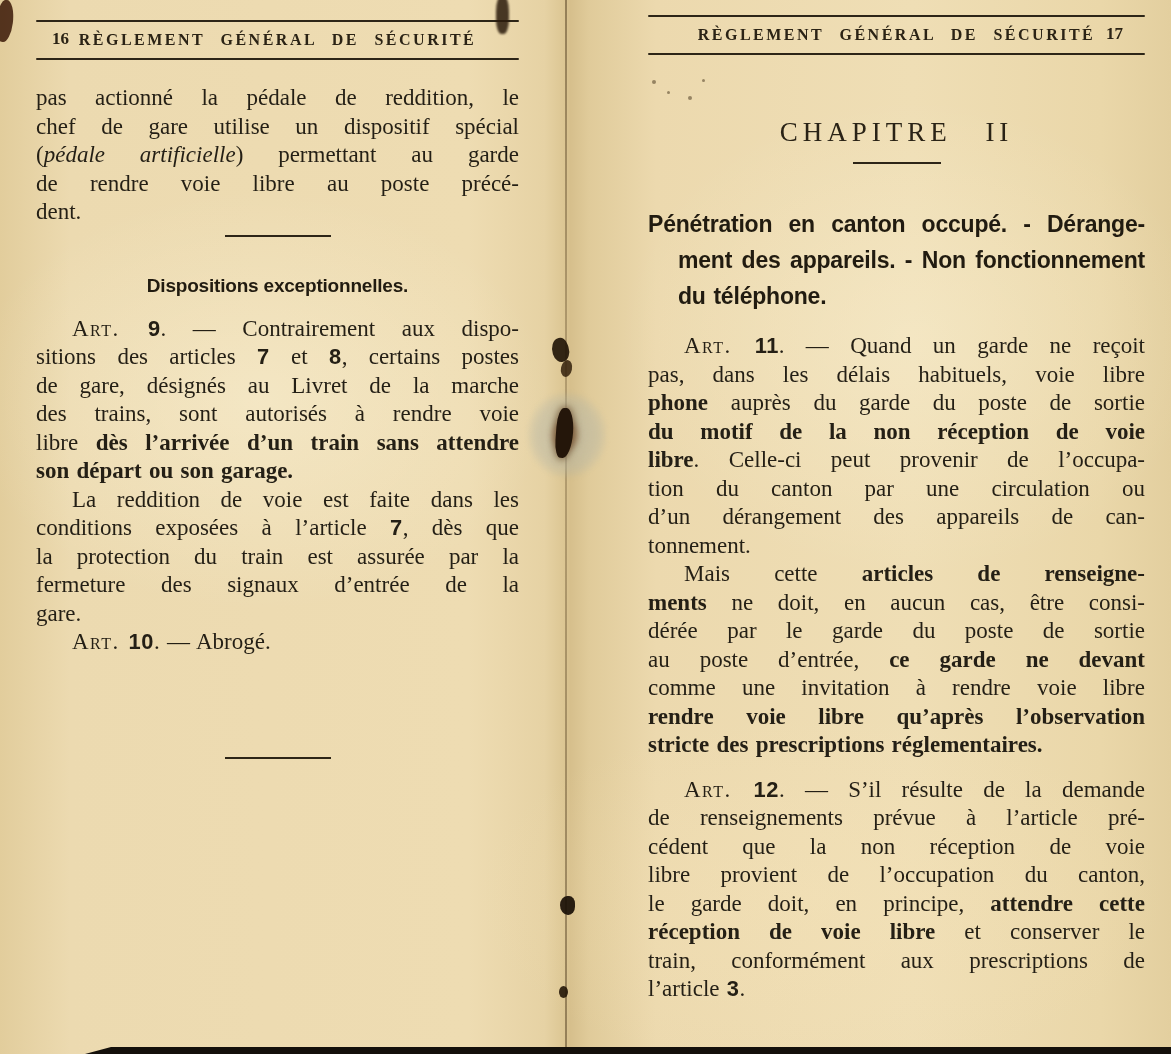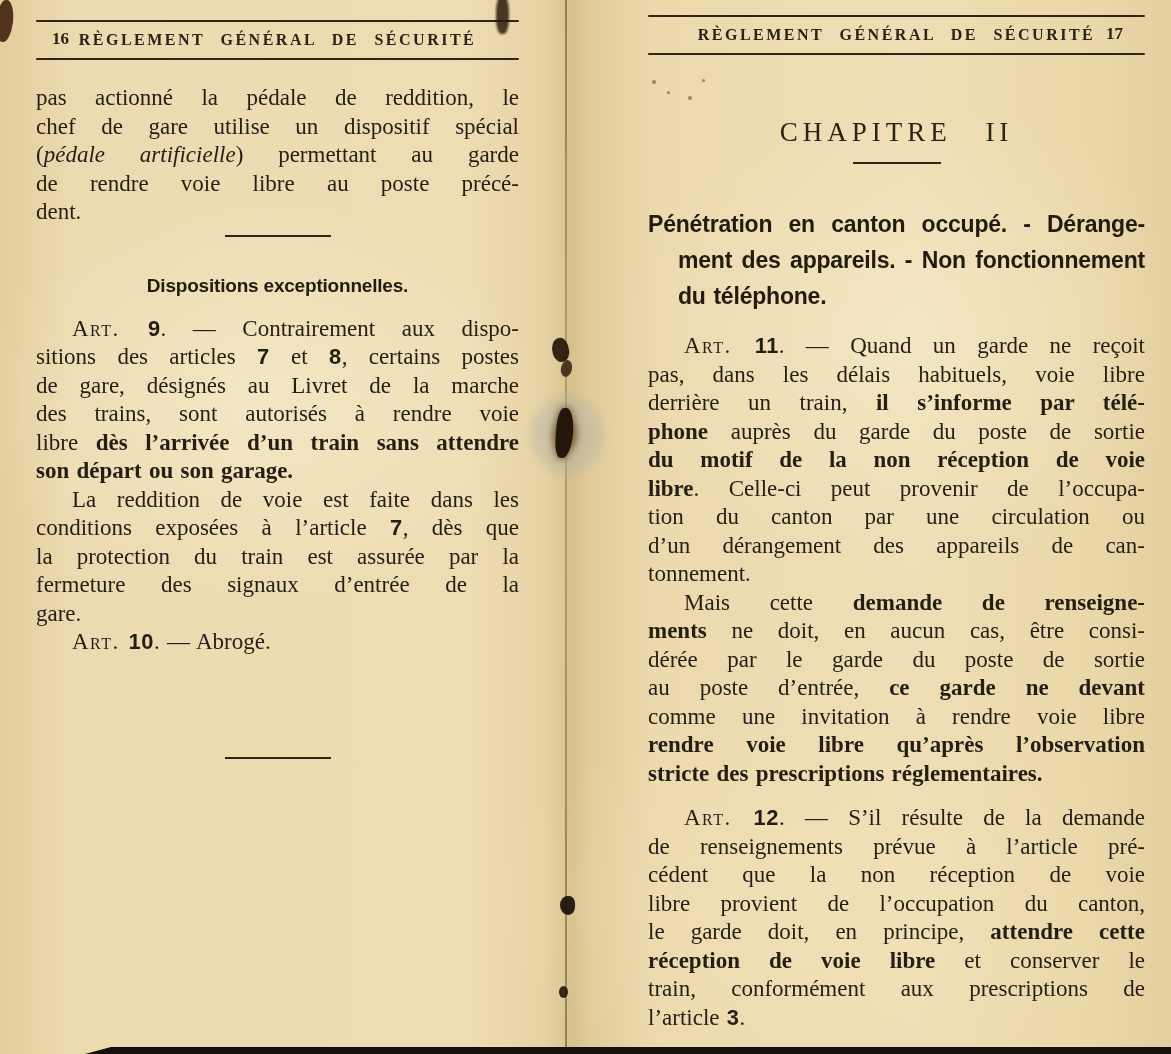--- a/index.html
+++ b/index.html
@@ -168,30 +168,29 @@
 
   <div class="chap-heading">
       <div class="tl"><span>Pénétration en canton occupé. - Dérange-</span></div>
       <div class="tl ind"><span>ment des appareils. - Non fonctionnement</span></div>
       <div class="tl last ind"><span>du téléphone.</span></div>
     </div>
 
   <div class="para m-art11">
       <div class="tl ind"><span class="seg-sc">Art. </span><span class="seg-bn">11</span><span>. — Quand un garde ne reçoit</span></div>
       <div class="tl"><span>pas, dans les délais habituels, voie libre</span></div>
-      <div class="tl"><span>derrière un train, </span><span class="seg-b">il s’informe par télé-</span></div>
       <div class="tl"><span class="seg-b">phone</span><span> auprès du garde du poste de sortie</span></div>
       <div class="tl"><span class="seg-b">du motif de la non réception de voie</span></div>
       <div class="tl"><span class="seg-b">libre</span><span>. Celle-ci peut provenir de l’occupa-</span></div>
       <div class="tl"><span>tion du canton par une circulation ou</span></div>
       <div class="tl"><span>d’un dérangement des appareils de can-</span></div>
       <div class="tl last"><span>tonnement.</span></div>
     </div>
   <div class="para">
-      <div class="tl ind"><span>Mais cette </span><span class="seg-b">demande de renseigne-</span></div>
+      <div class="tl ind"><span>Mais cette </span><span class="seg-b">articles de renseigne-</span></div>
       <div class="tl"><span class="seg-b">ments</span><span> ne doit, en aucun cas, être consi-</span></div>
       <div class="tl"><span>dérée par le garde du poste de sortie</span></div>
       <div class="tl"><span>au poste d’entrée, </span><span class="seg-b">ce garde ne devant</span></div>
       <div class="tl"><span>comme une invitation à rendre voie libre</span></div>
       <div class="tl"><span class="seg-b">rendre voie libre qu’après l’observation</span></div>
       <div class="tl last"><span class="seg-b">stricte des prescriptions réglementaires.</span></div>
     </div>
 
 
   <div class="para m-art12">

